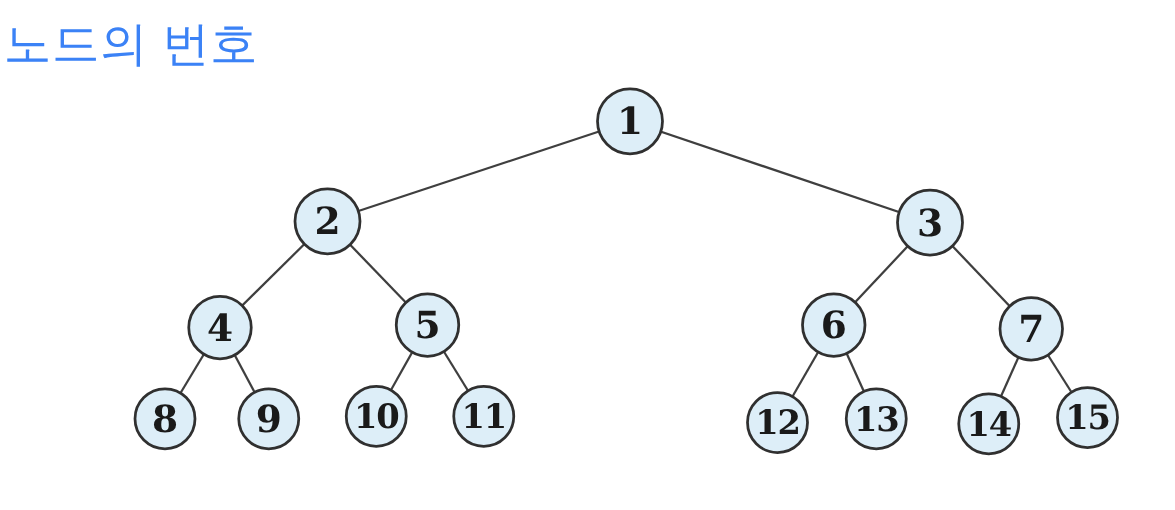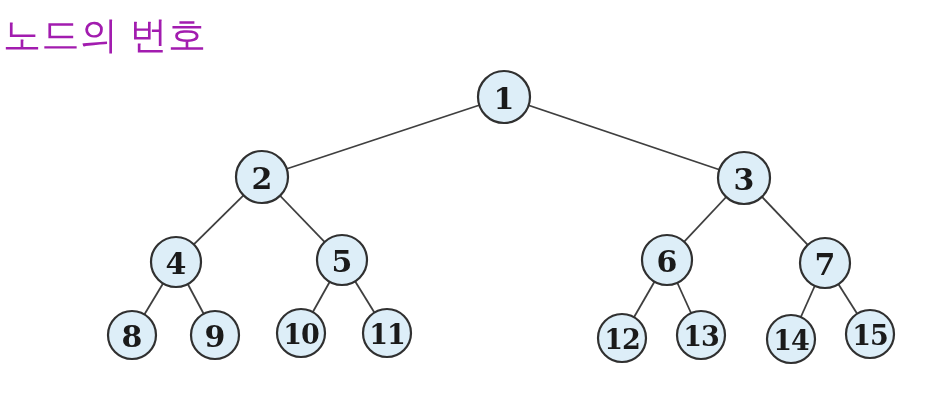--- a/index.html
+++ b/index.html
@@ -14,21 +14,21 @@
     background: #ffffff;
     overflow: hidden;
     font-family: "Liberation Sans", sans-serif;
   }
   .diagram-title {
     position: absolute;
     left: 3px;
     top: 10px;
     font-size: 38px;
     font-weight: 500;
-    color: #a21caf;
+    color: #3b82f6;
     letter-spacing: 0.5px;
     white-space: nowrap;
   }
   svg.tree {
     position: absolute;
     left: 0;
     top: 0;
   }
   .node-label {
     font-family: "DejaVu Serif", serif;

